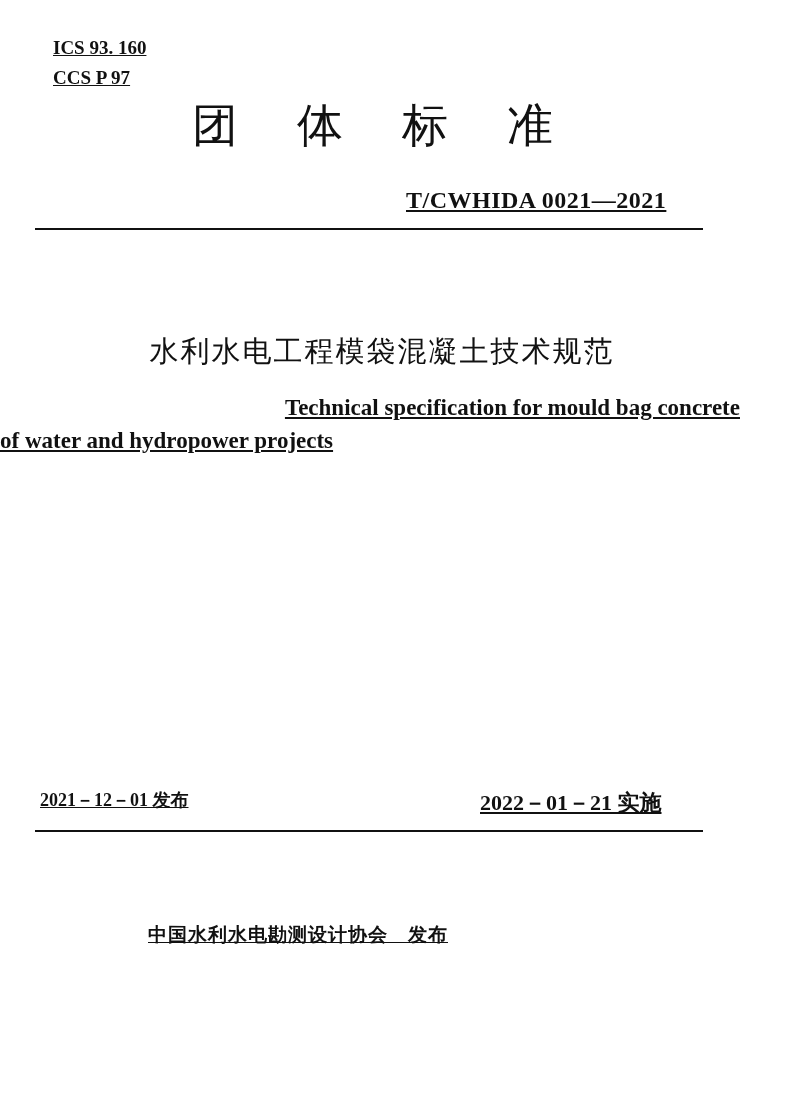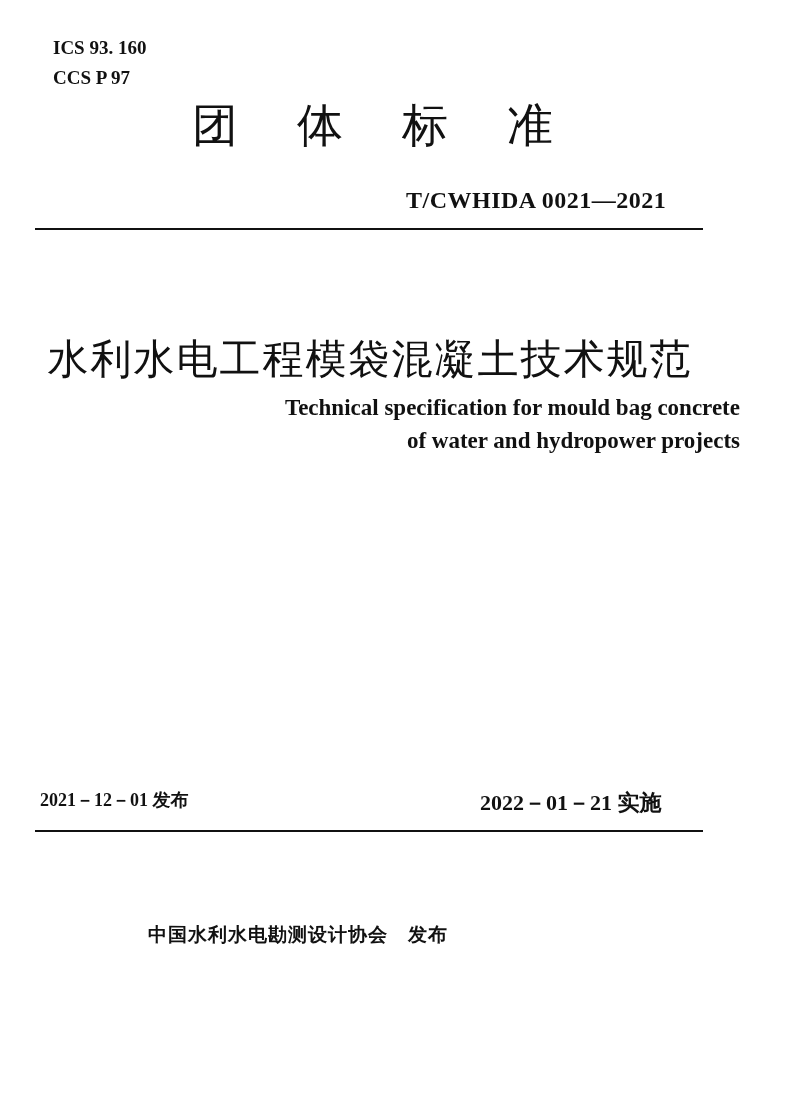--- a/index.html
+++ b/index.html
@@ -1,30 +1,30 @@
 <!DOCTYPE html>
 <html><head>
   <meta charset="utf-8">
   <style>
     html, body { margin: 0; padding: 0; background: #ffffff; }
     body { width: 800px; height: 1099px; position: relative; overflow: hidden; color: #111; }
-    .serif { font-family: "Liberation Serif", "DejaVu Serif", serif; font-weight: bold; }
+    .serif { font-family: "Liberation Serif", "DejaVu Serif", serif; font-weight: bold; text-decoration: underline; }
     .sans { font-family: "DejaVu Sans", "Liberation Sans", sans-serif; }
     .abs { position: absolute; }
     #ics { left: 53px; top: 37px; font-size: 19px; }
     #ccs { left: 53px; top: 67px; font-size: 19px; }
     #type-title { left: 190px; top: 95px; font-size: 46px; letter-spacing: 0; display: flex; gap: 55px; }
     #type-title span { display: inline-block; width: 50px; text-align: center; }
     #std-number { left: 398px; top: 187px; font-size: 24px; letter-spacing: 0.5px; margin-left: 8px; }
     .rule { position: absolute; left: 35px; width: 668px; height: 2px; background: #111; }
     #rule-top { top: 228px; }
     #rule-bottom { top: 830px; }
-    #title-cn { left: 0; width: 740px; top: 332px; text-align: center; font-size: 41px; letter-spacing: 2px; font-family: Liberation Serif, serif; }
+    #title-cn { left: 12px; width: 740px; top: 332px; text-align: center; font-size: 29px; letter-spacing: 2px; font-family: Liberation Serif, serif; }
     #title-en-1 { left: 0; width: 740px; top: 395px; text-align: right; font-size: 23px; }
-    #title-en-2 { left: 0; width: 740px; top: 428px; text-align: right; font-size: 23px; }
+    #title-en-2 { left: 0; width: 740px; top: 428px; text-align: left; font-size: 23px; }
     #issue-date { left: 40px; top: 788px; font-size: 18px; }
     #impl-date { left: 480px; top: 788px; font-size: 22px; }
     #publisher { left: 148px; top: 922px; font-size: 19px; letter-spacing: 1px; }
   </style>
 </head>
 <body>
 
 <div class="abs serif" id="ics">ICS 93. 160</div>
 <div class="abs serif" id="ccs">CCS P 97</div>
 

